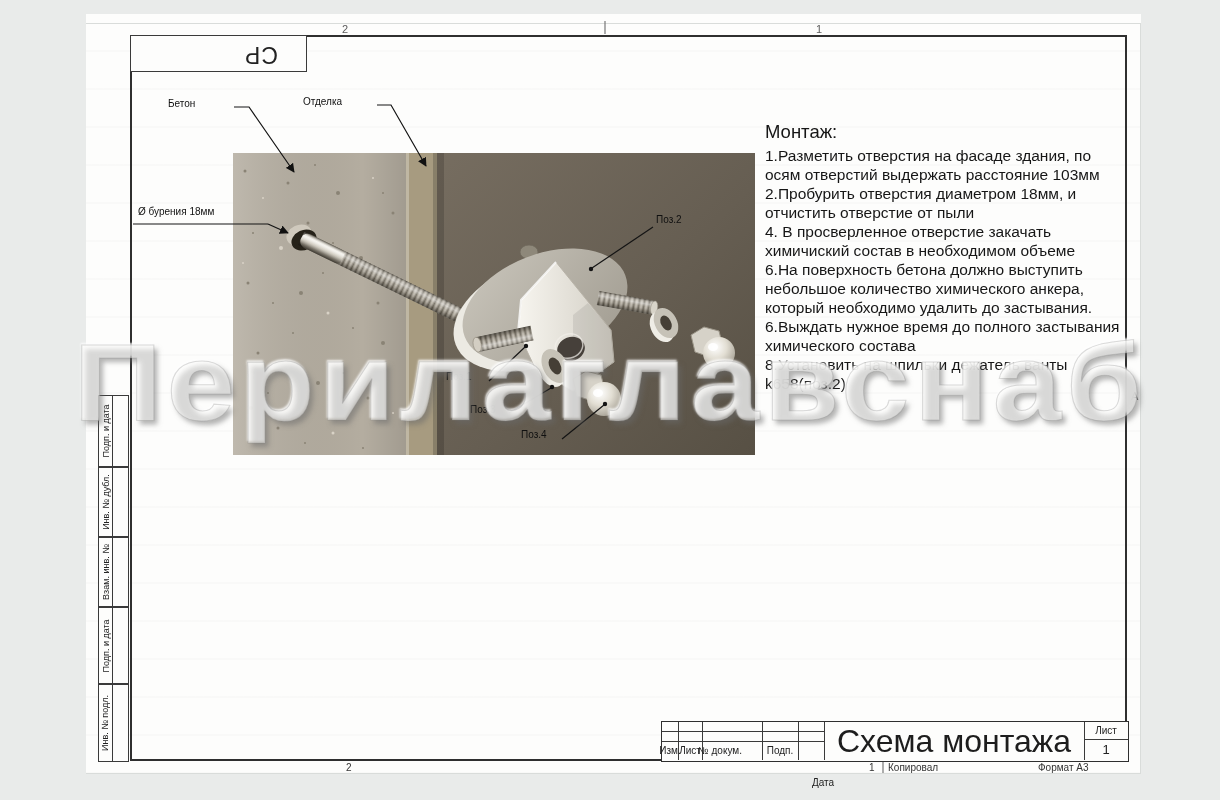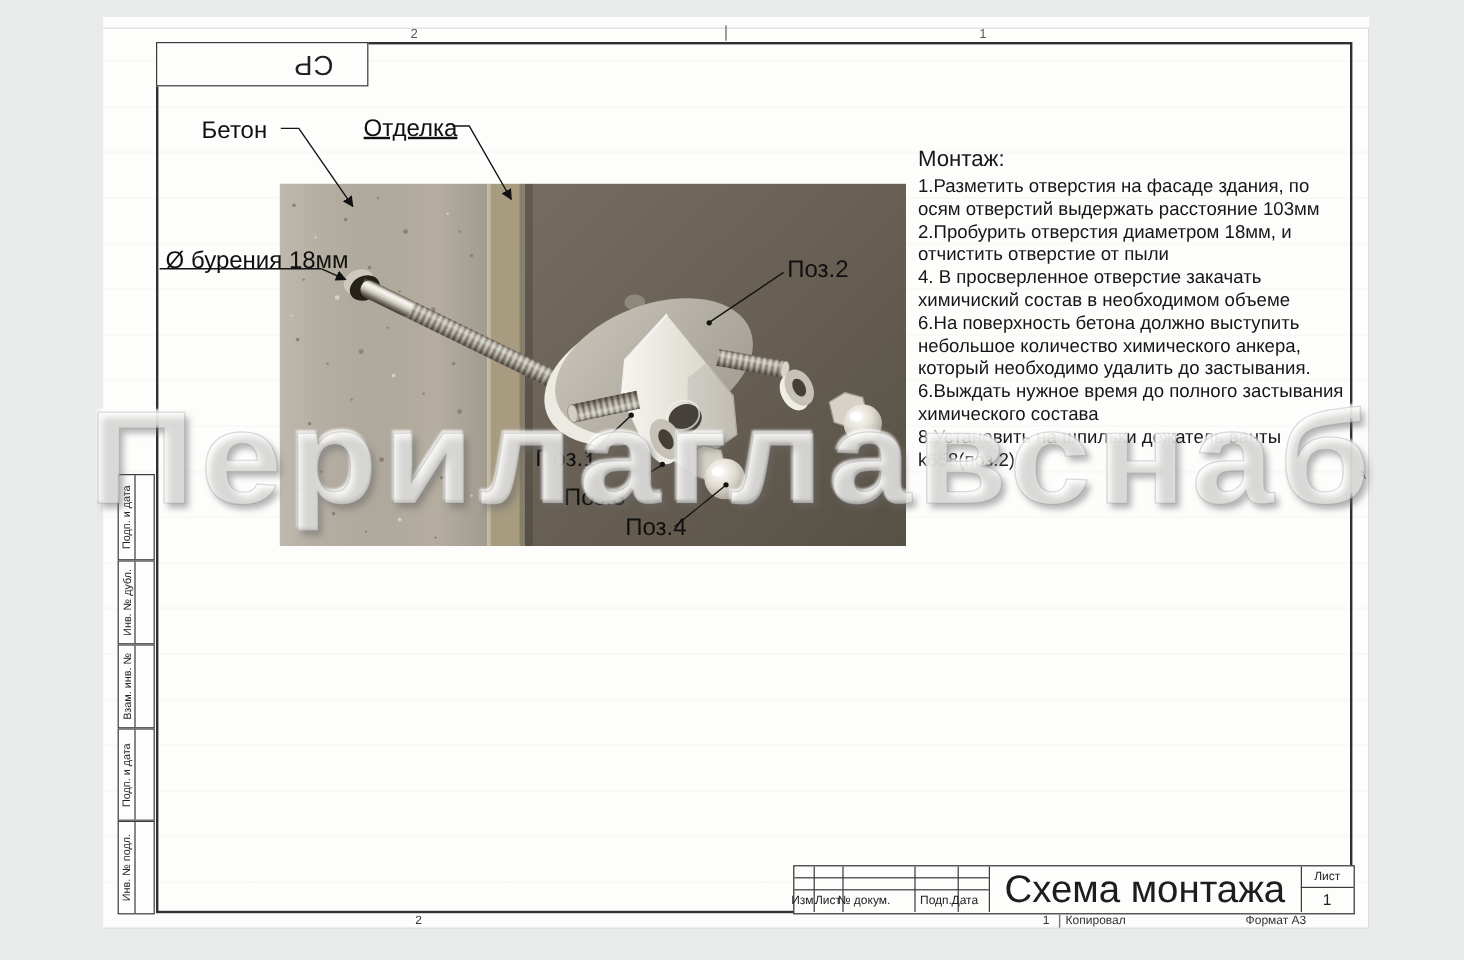--- a/index.html
+++ b/index.html
@@ -15,21 +15,21 @@
   .stamp-box{position:absolute;left:130px;top:35px;width:177px;height:37px;
     border:1.6px solid #3a3a3a;box-sizing:border-box;background:#fdfdfc;}
   .stamp-box span{position:absolute;right:28px;top:50%;
     transform:translateY(-50%) rotate(180deg);font-size:23px;color:#222;letter-spacing:1px;}
   .mbox{position:absolute;left:98px;width:31px;border:1.2px solid #3a3a3a;
     box-sizing:border-box;background:#fdfdfc;}
   .mbox .sep{position:absolute;left:13px;top:0;width:1px;height:100%;background:#3a3a3a;}
   .mbox .lbl{position:absolute;left:0;top:0;width:13px;height:100%;
     display:flex;align-items:center;justify-content:center;}
   .mbox .lbl span{transform:rotate(-90deg);white-space:nowrap;font-size:9px;color:#222;}
-  .callout{position:absolute;font-size:20px;color:#101010;white-space:nowrap;z-index:5;}
+  .callout{position:absolute;font-size:10px;color:#101010;white-space:nowrap;z-index:5;}
   #instructions{position:absolute;left:765px;top:121px;width:362px;color:#161616;z-index:3;}
   #instructions .ttl{font-size:18.5px;margin:0 0 3px 0;}
   #instructions p{margin:0;font-size:15.5px;line-height:19px;}
   #watermark{position:absolute;left:-20px;top:318px;width:1260px;text-align:center;z-index:8;
     font-size:110px;font-weight:700;letter-spacing:4px;transform:scaleX(1.12);
     color:rgba(253,253,251,0.50);pointer-events:none;white-space:nowrap;
     text-shadow:3px 4px 5px rgba(105,105,105,0.50),-1px -2px 2px rgba(255,255,255,0.85);
     -webkit-text-stroke:1px rgba(130,130,130,0.28);}
   #tblock{position:absolute;left:661px;top:721px;width:468px;height:41px;
     border:1.6px solid #2f2f2f;box-sizing:border-box;background:#fdfdfc;z-index:4;}
@@ -286,21 +286,21 @@
     </g>
     <g fill="#141414">
       <circle cx="591" cy="269" r="2.2"></circle>
         <circle cx="526" cy="346" r="2.2"></circle>
       <circle cx="552" cy="387" r="2.2"></circle>
         <circle cx="605" cy="404" r="2.2"></circle>
     </g>
   </svg>
 
   <div class="callout" style="left:168px;top:98px;">Бетон</div>
-  <div class="callout" style="left:303px;top:96px;text-decoration:underline;">Отделка</div>
+  <div class="callout" style="left:303px;top:96px;">Отделка</div>
   <div class="callout" style="left:138px;top:206px;">Ø бурения 18мм</div>
   <div class="callout" style="left:656px;top:214px;">Поз.2</div>
   <div class="callout" style="left:446px;top:371px;">Поз.1</div>
   <div class="callout" style="left:470px;top:404px;">Поз.3</div>
   <div class="callout" style="left:521px;top:429px;">Поз.4</div>
 
   <div id="instructions">
     <div class="ttl">Монтаж:</div>
     <p>1.Разметить отверстия на фасаде здания, по осям отверстий выдержать расстояние 103мм</p>
     <p>2.Пробурить отверстия диаметром 18мм, и отчистить отверстие от пыли</p>
@@ -319,21 +319,21 @@
     <div class="v" style="left:136px;height:38px;"></div>
     <div class="v" style="left:162px;height:38px;"></div>
     <div class="v" style="left:422px;height:38px;"></div>
     <div class="h" style="left:0;top:9px;width:162px;"></div>
     <div class="h" style="left:0;top:19px;width:162px;"></div>
     <div class="h" style="left:422px;top:17px;width:44px;"></div>
     <div class="hdr" style="left:0;width:16px;">Изм.</div>
     <div class="hdr" style="left:16px;width:24px;">Лист</div>
     <div class="hdr" style="left:28px;width:60px;">№ докум.</div>
     <div class="hdr" style="left:100px;width:36px;">Подп.</div>
-    <div class="hdr" style="left:129px;width:26px;">Дата</div>
+    <div class="hdr" style="left:148px;width:26px;margin-top:32px;">Дата</div>
     <div class="title">Схема монтажа</div>
     <div class="sheetlbl">Лист</div>
     <div class="sheetnum">1</div>
   </div>
 
   <div class="foot" style="left:346px;">2</div>
   <div class="foot" style="left:869px;">1</div>
   <div class="foot" style="left:888px;">Копировал</div>
   <div class="foot" style="left:1038px;">Формат А3</div>
 

